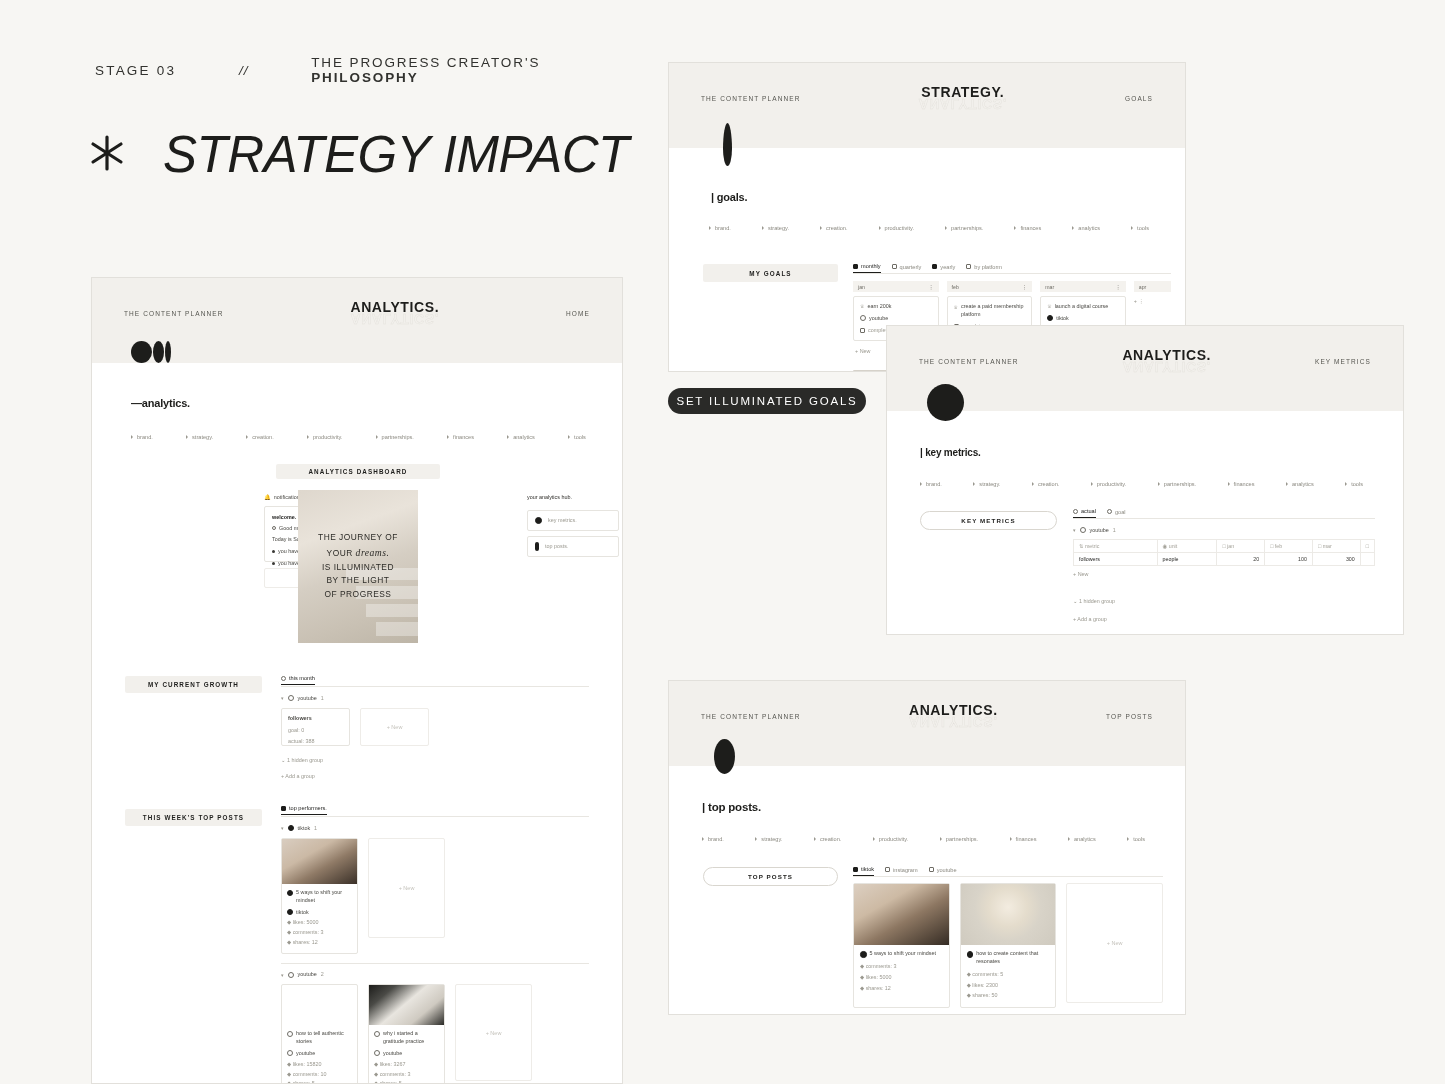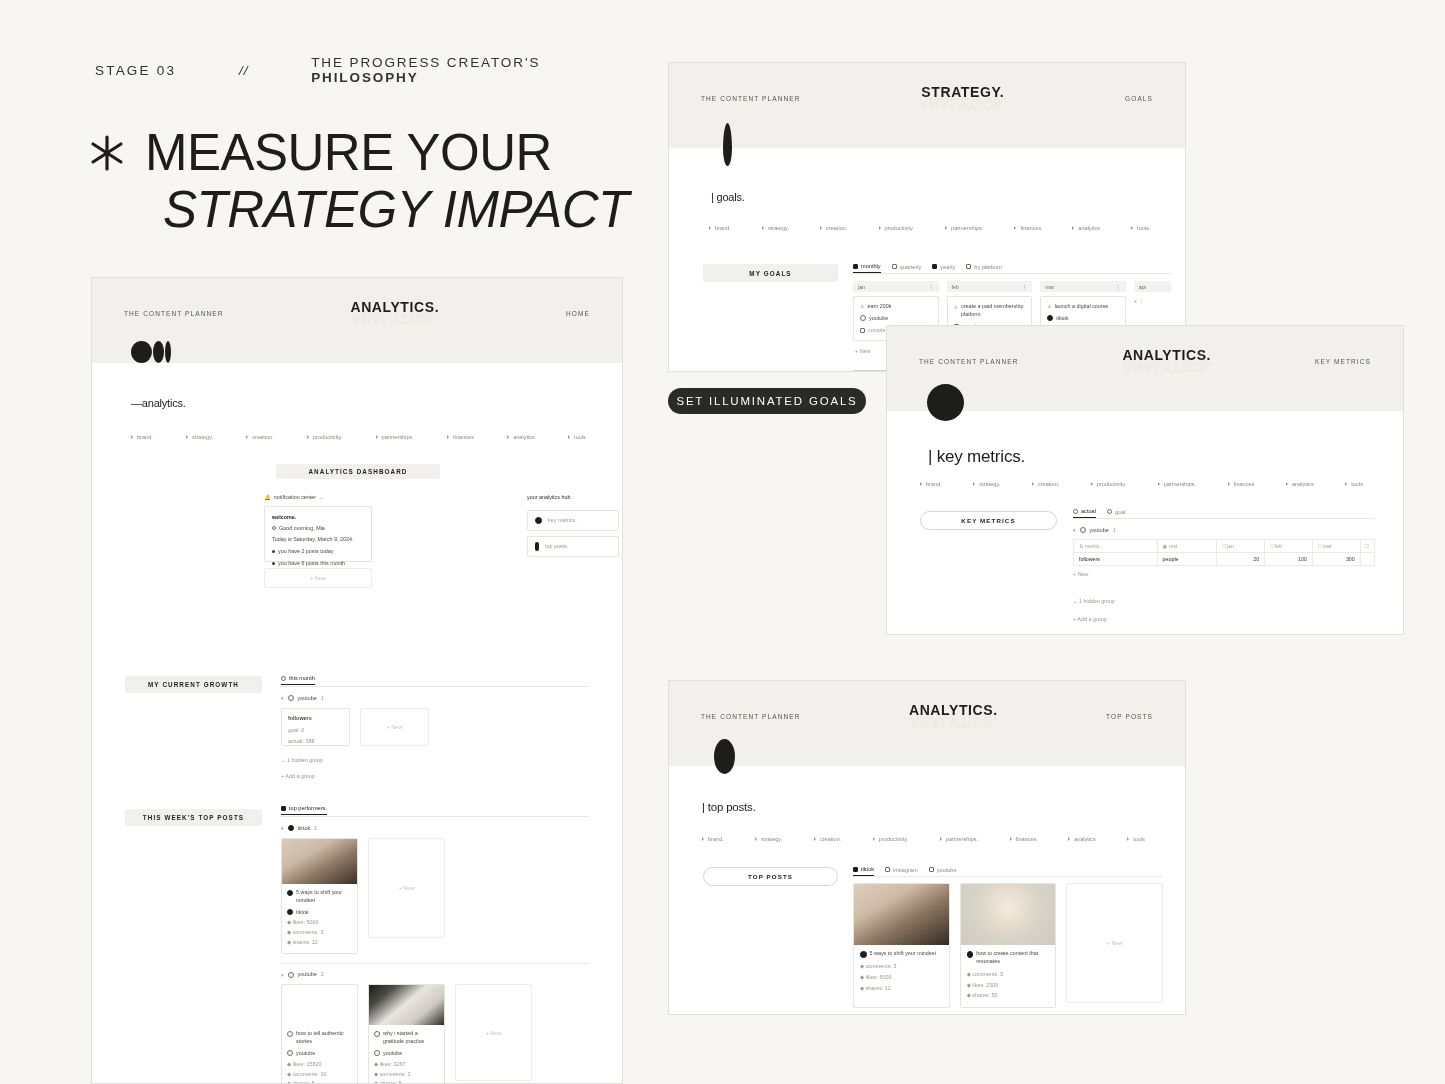--- a/index.html
+++ b/index.html
@@ -55,21 +55,21 @@
   }
   .brandcenter .ghost {
     font-size: 14px; font-weight: 700; letter-spacing: 0.6px;
     color: transparent; -webkit-text-stroke: 0.4px #dedbd5;
     transform: scaleY(-1); margin-top: -4px; opacity: .75;
   }
   .pagetag { font-size: 6.5px; letter-spacing: 1.1px; color: #55554f; white-space: nowrap;}
 
   .blob { background: #1d1d1b; }
 
-  .page-h1 { font-weight: 400; letter-spacing: -0.2px; }
+  .page-h1 { font-weight: 700; letter-spacing: -0.2px; }
 
   .navrow { display: flex; }
   .navrow .nav {
     display: flex; align-items: center; gap: 4px;
     font-size: 5.6px; color: #8b8980; white-space: nowrap;
   }
   .navrow .nav .tri {
     width: 0; height: 0; border-left: 2.6px solid #9a988f;
     border-top: 2px solid transparent; border-bottom: 2px solid transparent;
   }
@@ -164,21 +164,20 @@
     </div>
 
     <div class="hero-title">
       <svg class="star-glyph" viewBox="0 0 40 40">
         <g stroke="#1d1d1b" stroke-width="3.2" stroke-linecap="round">
           <line x1="20" y1="4" x2="20" y2="36"></line>
           <line x1="6" y1="11" x2="34" y2="29"></line>
           <line x1="34" y1="11" x2="6" y2="29"></line>
         </g>
       </svg>
-      <div class="hero-l1">MEASURE YOUR</div>
       <div class="hero-l2">STRATEGY IMPACT</div>
     </div>
   </div>
 
   <div class="win" style="left:91px; top:277px; width:532px; height:807px;">
     <div class="win-band" style="height:85px;">
       <div class="win-top" style="height:70px;">
         <div class="brandname">THE CONTENT PLANNER</div>
         <div class="brandcenter">
           <div class="big">ANALYTICS.</div>
@@ -253,20 +252,33 @@
       </div>
       <div class="bulletline" style="margin-top:3px;">
         <i class="dotsm"></i>
         <span class="mini">you have 6 posts this month</span>
       </div>
     </div>
     <div class="ghostcard" style="position:absolute; left:172px; top:290px; width:108px; height:20px;">
       <span>+ New</span>
     </div>
 
+    <div class="quote-tile" style="position:absolute; left:206px; top:212px; width:120px; height:153px; display:flex; align-items:center; justify-content:center;">
+      <div class="stair" style="left:58px; top:96px; width:64px; height:13px;"></div>
+      <div class="stair" style="left:68px; top:114px; width:54px; height:13px;"></div>
+      <div class="stair" style="left:78px; top:132px; width:44px; height:14px;"></div>
+      <div class="stair" style="left:48px; top:78px; width:74px; height:12px;"></div>
+      <div class="quote-txt">
+        <div>THE JOURNEY OF</div>
+        <div><span>YOUR </span><i>dreams.</i></div>
+        <div>IS ILLUMINATED</div>
+        <div>BY THE LIGHT</div>
+        <div>OF PROGRESS</div>
+      </div>
+    </div>
 
     <div style="position:absolute; left:435px; top:215px; width:92px;">
       <div class="mini" style="color:#2e2d29;">your analytics hub.</div>
       <div class="card" style="margin-top:8px; height:21px; display:flex; align-items:center; gap:6px; padding:0 7px;">
         <span class="ic fill" style="width:7px;height:7px;"></span>
         <span class="mini dim">key metrics.</span>
       </div>
       <div class="card" style="margin-top:5px; height:21px; display:flex; align-items:center; gap:6px; padding:0 7px;">
         <span class="blob" style="width:4px;height:9px;border-radius:4px;"></span>
         <span class="mini dim">top posts.</span>
@@ -556,21 +568,21 @@
         <div class="brandname">THE CONTENT PLANNER</div>
         <div class="brandcenter">
           <div class="big">ANALYTICS.</div>
           <div class="ghost">ANALYTICS.</div>
         </div>
         <div class="pagetag">KEY METRICS</div>
       </div>
       <div class="blob" style="position:absolute; left:40px; top:58px; width:37px; height:37px; border-radius:50%;"></div>
     </div>
 
-    <div class="page-h1" style="position:absolute; left:41px; top:121px; font-size:17px;">| key metrics.</div>
+    <div class="page-h1" style="position:absolute; left:33px; top:121px; font-size:10px;">| key metrics.</div>
 
     <div class="navrow" style="position:absolute; left:33px; top:155px; width:443px; justify-content:space-between;">
       <div class="nav">
           <i class="tri"></i>
           <span>brand.</span>
         </div>
       <div class="nav">
           <i class="tri"></i>
           <span>strategy.</span>
         </div>

